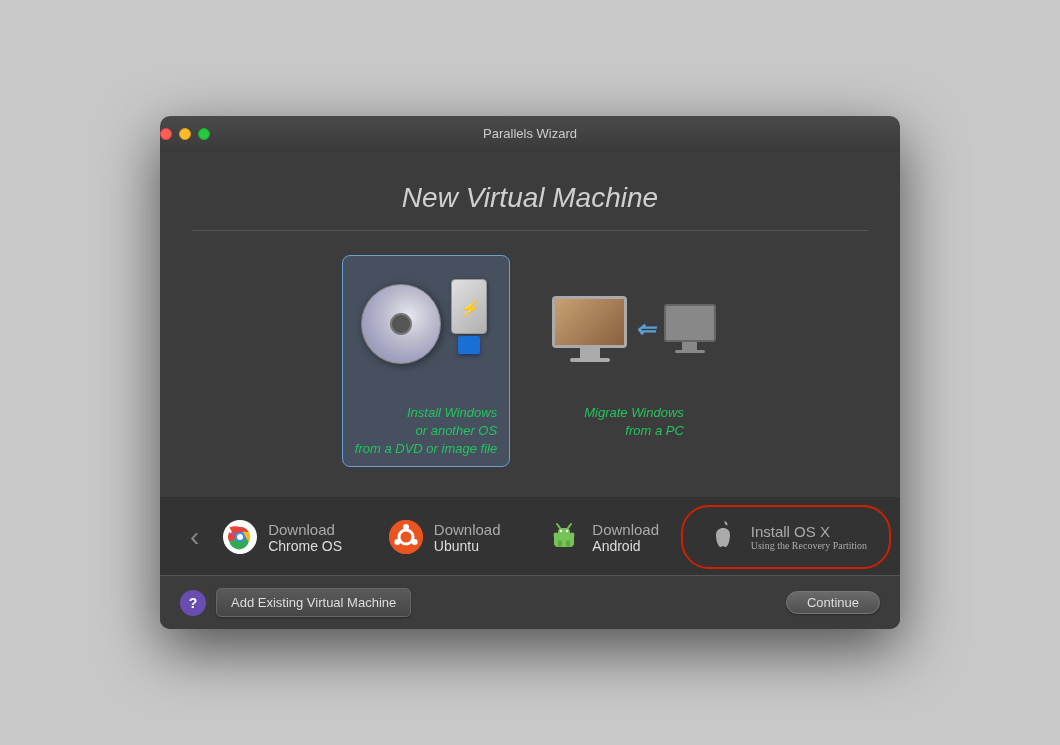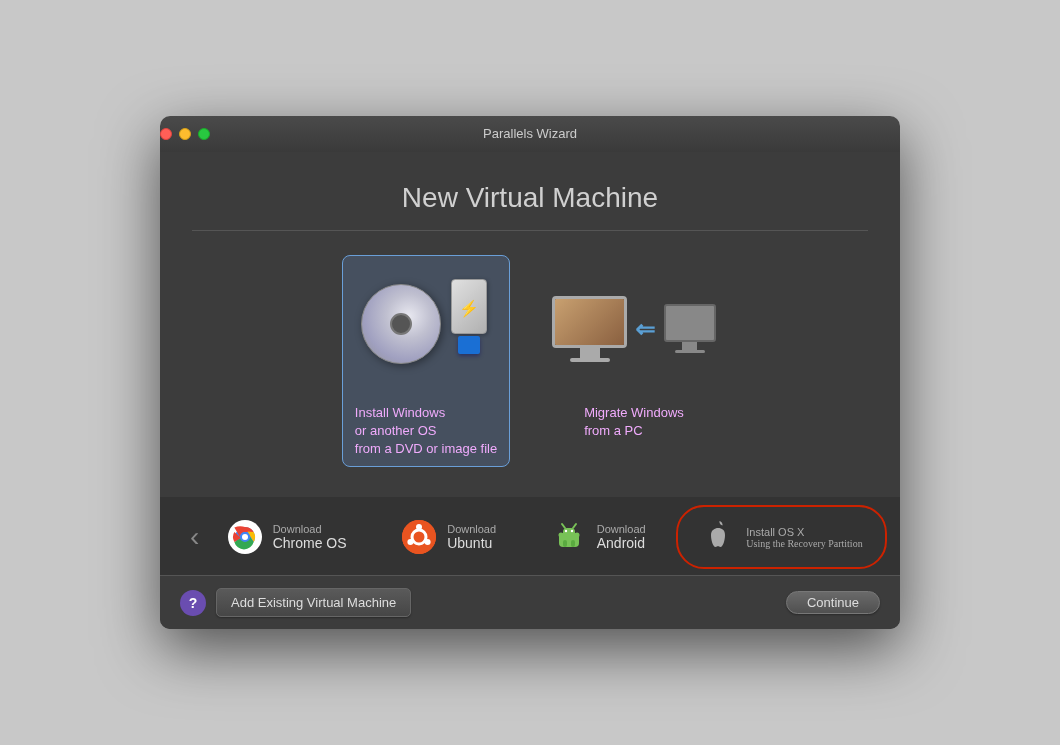--- a/index.html
+++ b/index.html
@@ -53,20 +53,21 @@
       font-size: 13px;
       font-weight: 500;
     }
 
     .window-body {
       background: #3c3c3c;
     }
 
     .main-section {
       padding: 30px 32px 20px;
+      font-style: italic;
     }
 
     .page-title {
       text-align: center;
       color: #d0d0d0;
       font-size: 28px;
       font-weight: 300;
       margin-bottom: 16px;
     }
 
@@ -251,22 +252,22 @@
     }
 
     .pc-base {
       width: 30px;
       height: 3px;
       background: #888;
       border-radius: 2px;
     }
 
     .option-label {
-      text-align: left;
-      color: #f0abfc;
+      text-align: right;
+      color: #22c55e;
       font-size: 13px;
       line-height: 1.4;
     }
 
     .free-systems-section {
       background: #333;
       padding: 16px 20px 14px;
     }
 
     .free-systems-title {
@@ -341,21 +342,21 @@
       font-weight: bold;
     }
 
     .system-text {
       display: flex;
       flex-direction: column;
     }
 
     .system-text-top {
       color: #aaa;
-      font-size: 11px;
+      font-size: 15px;
     }
 
     .system-text-name {
       color: #ddd;
       font-size: 14px;
       font-weight: 500;
     }
 
     .system-text-sub {
       color: #aaa;

